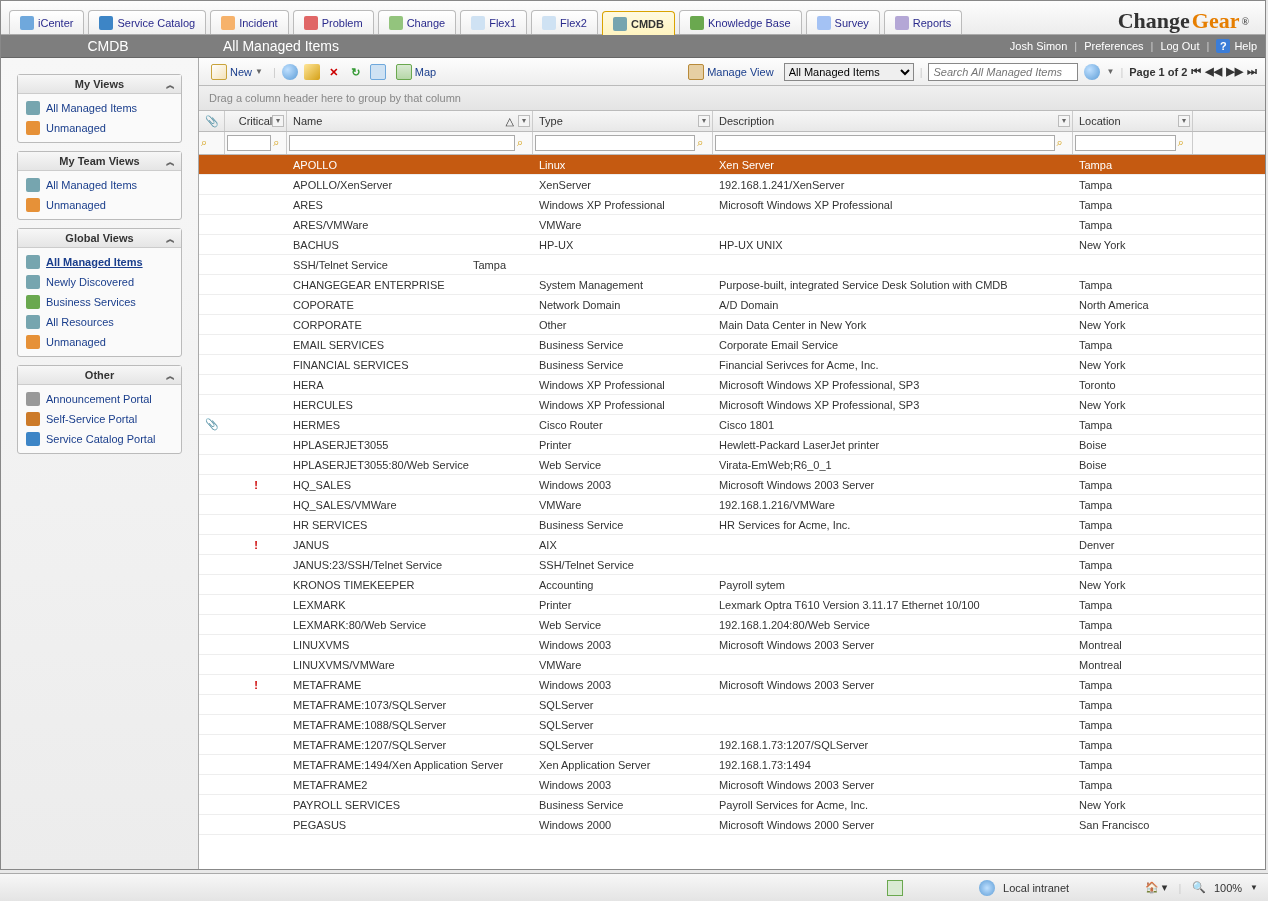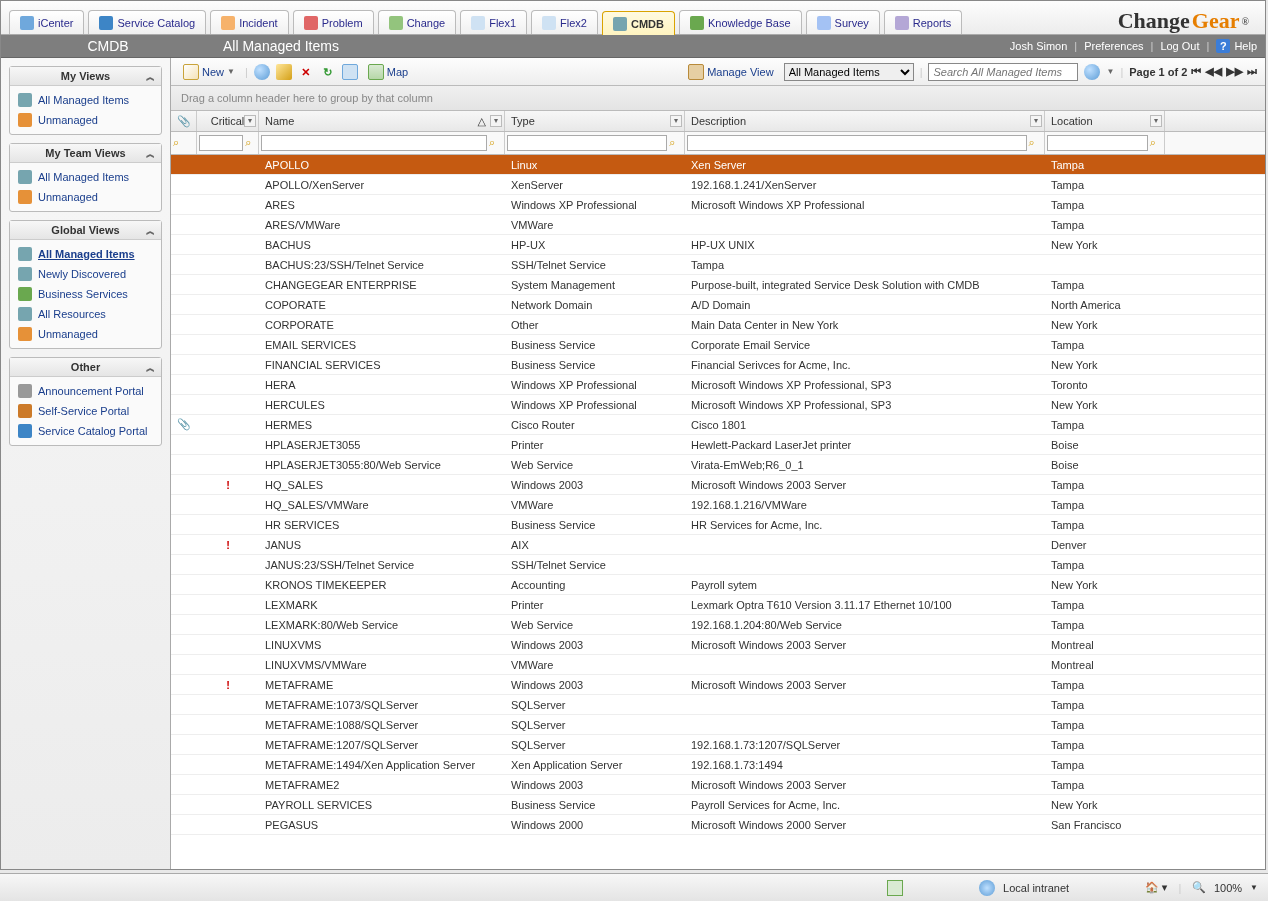--- a/index.html
+++ b/index.html
@@ -11,21 +11,21 @@
 .brand { margin-left: auto; font-family: Georgia, serif; font-size: 22px; font-weight: bold; color: #333; display: flex; align-items: center; gap: 2px; padding-right: 8px;}
 .brand .gear { color: #e67e00; }
 .brand sup { font-size: 10px; color: #555; }
 .ticon { display:inline-block; width:14px; height:14px; border-radius:2px; }
 .subheader { background: #7e7e7e; color: #fff; display: flex; align-items: center; height: 23px; border-bottom: 1px solid #666; }
 .sub-left { width: 214px; text-align: center; font-size: 14px; }
 .sub-title { font-size: 14px; padding-left: 8px; }
 .sub-right { margin-left: auto; padding-right: 8px; font-size: 11px; display:flex; align-items:center; gap:4px;}
 .sub-right a { color: #fff; text-decoration: none; }
 .body { display: flex; flex: 1; overflow: hidden; }
-.sidebar { width: 170px; background: linear-gradient(#f7f7f7,#ececec); border-right: 1px solid #aaa; padding: 8px; overflow-y: auto; }
+.sidebar { width: 198px; background: linear-gradient(#f7f7f7,#ececec); border-right: 1px solid #aaa; padding: 16px; overflow-y: auto; }
 .panel { border: 1px solid #bbb; border-radius: 3px; margin-bottom: 8px; background: #fafafa; }
 .panel-h { background: linear-gradient(#f7f7f7,#e5e5e5); padding: 3px 6px; font-weight: bold; text-align: center; position: relative; border-bottom: 1px solid #ccc; }
 .panel-h .chev { position: absolute; right: 6px; top: 4px; font-size: 9px; color: #666; }
 .panel-b { padding: 4px 6px; }
 .navitem { display: flex; align-items: center; gap: 6px; padding: 3px 2px; color: #1a3e8c; cursor: pointer; }
 .navitem.active { text-decoration: underline; font-weight:bold; color:#1a3e8c;}
 .nic { width:14px;height:14px;display:inline-block; border-radius:2px;}
 .main { flex: 1; display: flex; flex-direction: column; background: #fff; overflow:hidden;}
 .toolbar { background: linear-gradient(#fdfdfd,#eee); border-bottom: 1px solid #bbb; height: 28px; display: flex; align-items: center; padding: 0 8px; gap: 6px; }
 .tbtn { display: flex; align-items: center; gap: 3px; padding: 2px 4px; cursor: pointer; color: #1a3e8c; }
@@ -328,21 +328,20 @@
             <div class="cell c-att"></div>
             <div class="cell c-crit"></div>
             <div class="cell c-name">BACHUS</div>
             <div class="cell c-type">HP-UX</div>
             <div class="cell c-desc">HP-UX UNIX</div>
             <div class="cell c-loc">New York</div>
           </div>
           <div class="row">
             <div class="cell c-att"></div>
             <div class="cell c-crit"></div>
-            <div class="cell c-name">BACHUS:23/SSH/Telnet Service</div>
             <div class="cell c-type">SSH/Telnet Service</div>
             <div class="cell c-loc">Tampa</div>
           </div>
           <div class="row">
             <div class="cell c-att"></div>
             <div class="cell c-crit"></div>
             <div class="cell c-name">CHANGEGEAR ENTERPRISE</div>
             <div class="cell c-type">System Management</div>
             <div class="cell c-desc">Purpose-built, integrated Service Desk Solution with CMDB</div>
             <div class="cell c-loc">Tampa</div>

